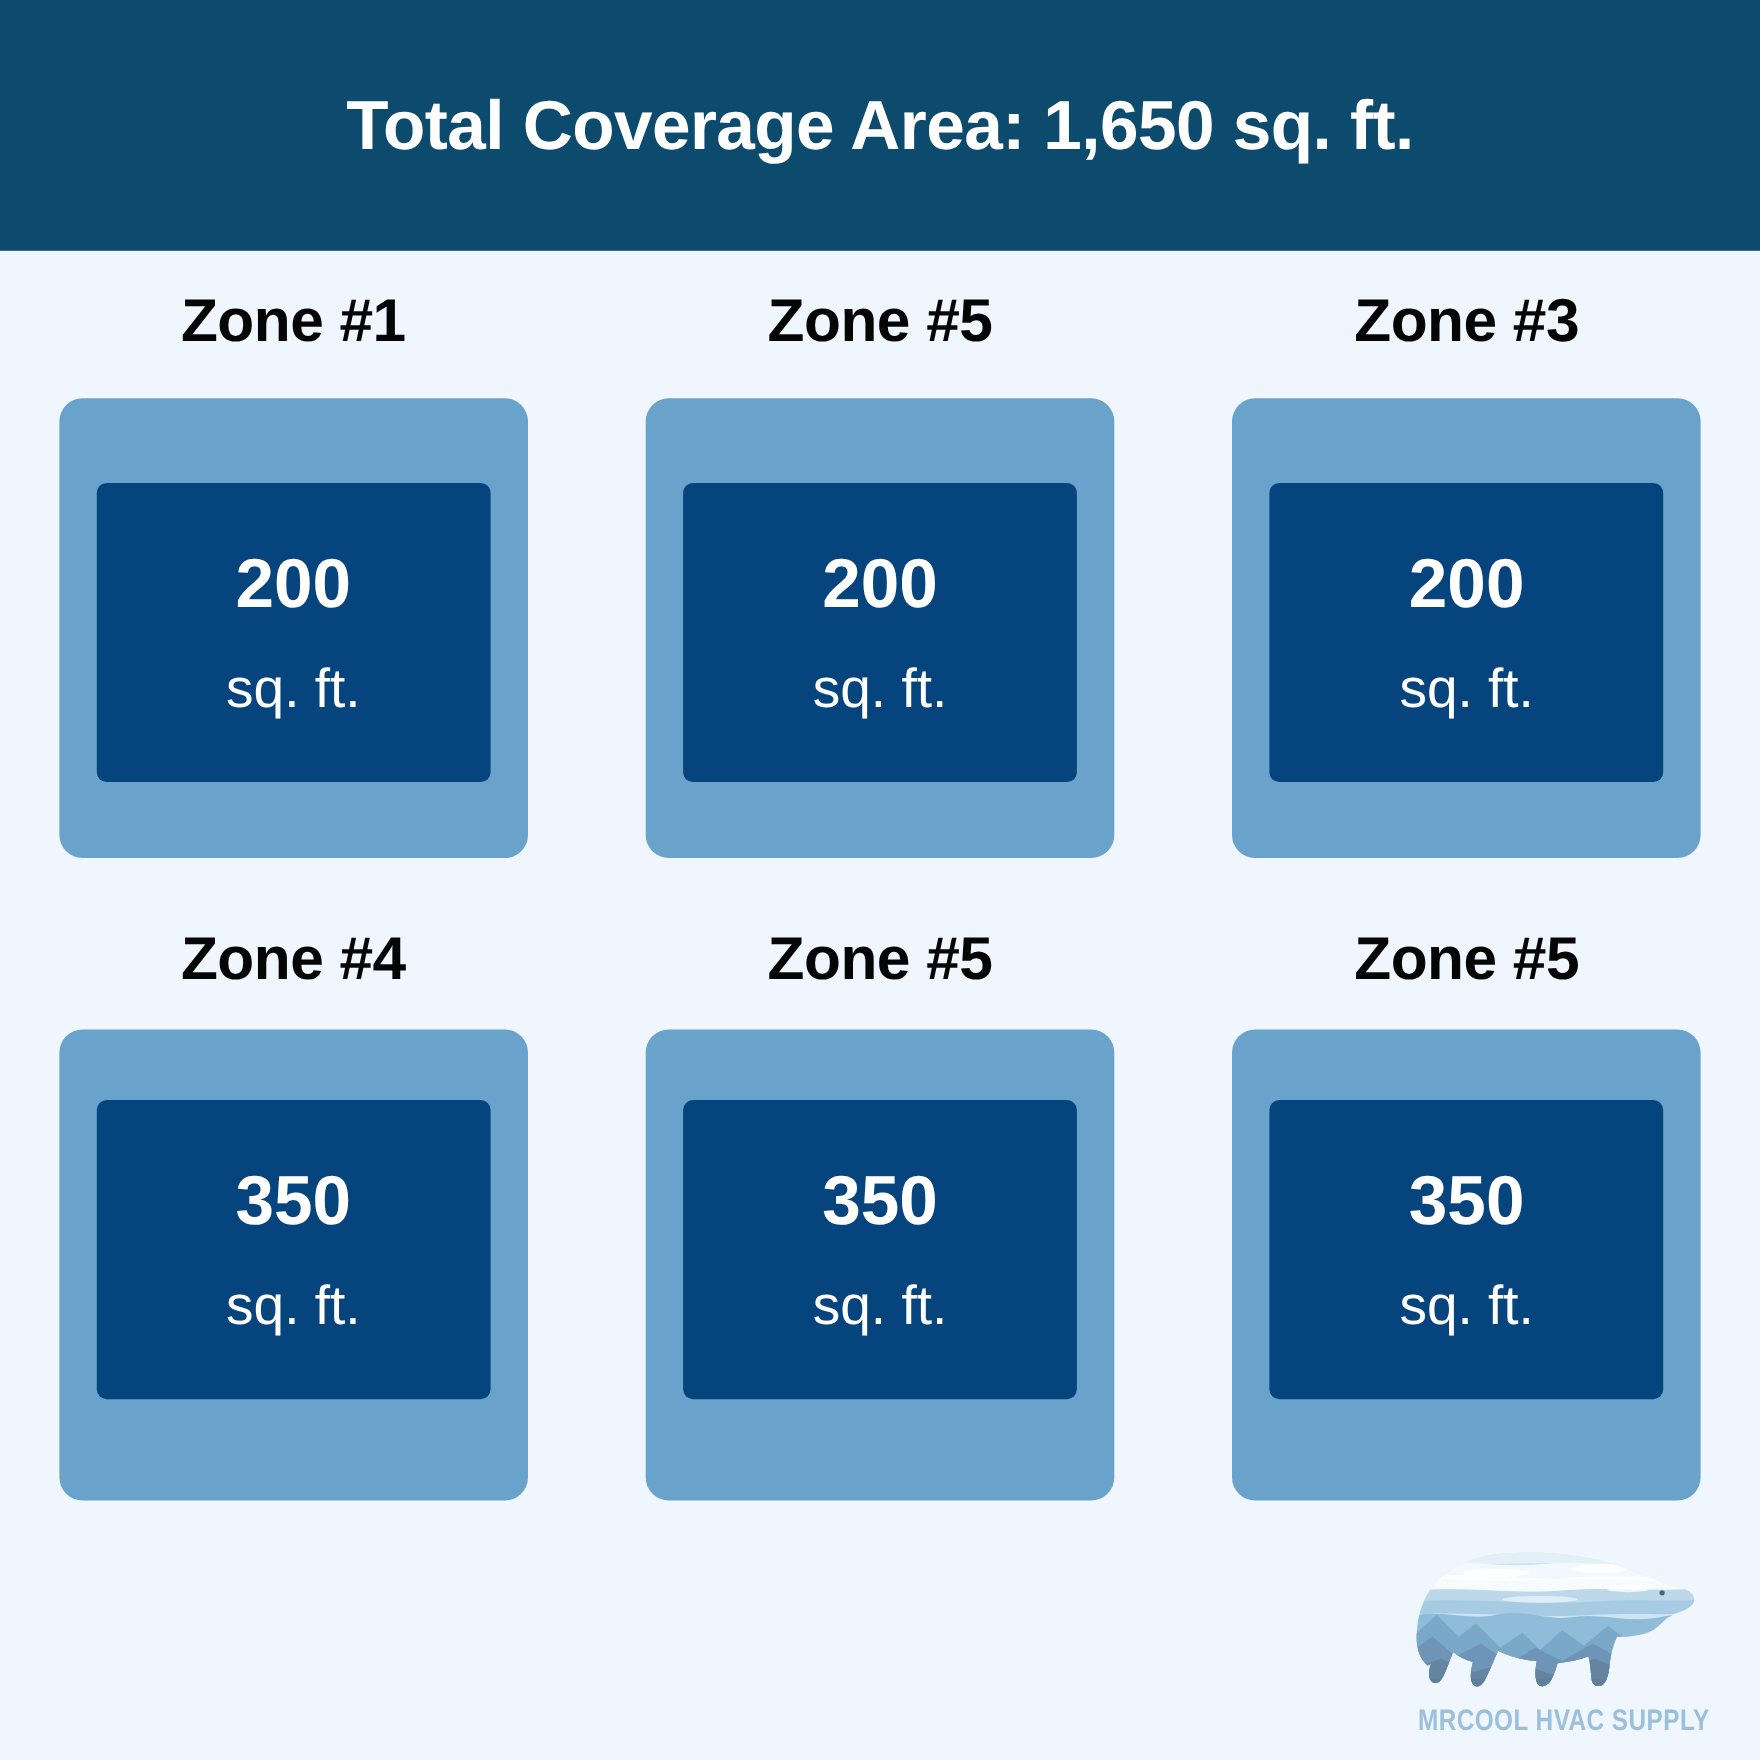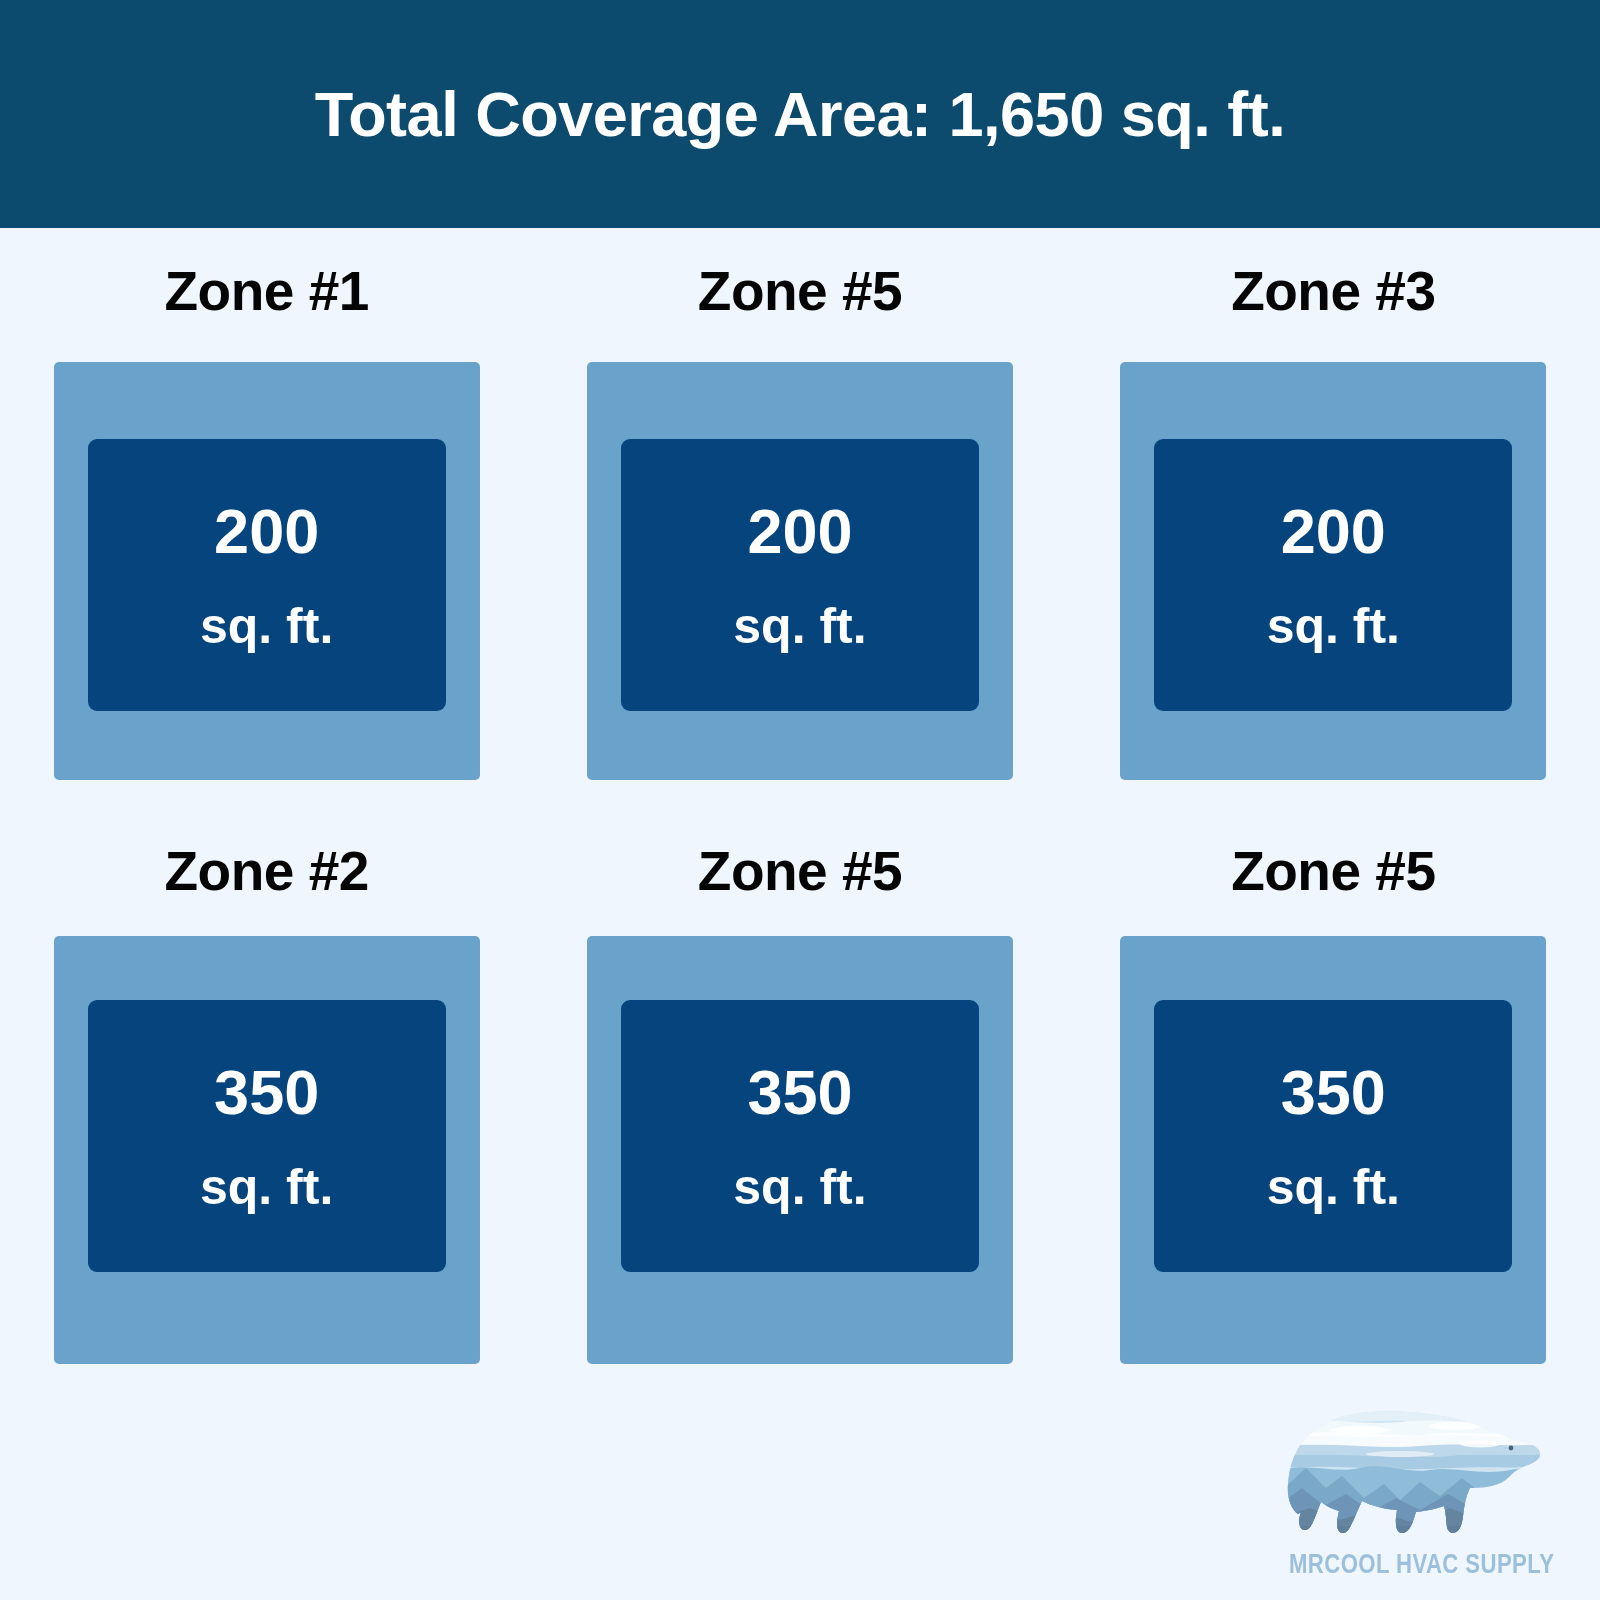--- a/index.html
+++ b/index.html
@@ -69,21 +69,21 @@
     white-space:nowrap;
     text-align:right;
   }
 
   .zone-card {
     position:relative;
     width:426px;
     height:418px;
     margin-top:43px;
     background:#69a3cc;
-    border-radius:5px;
+    border-radius:21px;
     display:flex;
     justify-content:center;
   }
   
   .zone-cell.row2 .zone-card {
     height:428px;
     margin-top:37px;
   }
 
   .zone-inner {
@@ -103,21 +103,21 @@
   .zone-value {
     color:#ffffff;
     font-size:63px;
     font-weight:bold;
     line-height:1;
     letter-spacing:0px;
   }
   .zone-unit {
     color:#ffffff;
     font-size:50px;
-    font-weight:bold;
+    font-weight:normal;
     line-height:1;
     margin-top:38px;
     letter-spacing:0px;
   }
 
   
   .logo {
     position:absolute;
     right:38px;
     bottom:14px;
@@ -182,21 +182,21 @@
       <div class="zone-label">Zone #3</div>
       <div class="zone-card">
         <div class="zone-inner">
           <div class="zone-value">200</div>
           <div class="zone-unit">sq. ft.</div>
         </div>
       </div>
     </div>
 
     <div class="zone-cell row2">
-      <div class="zone-label">Zone #2</div>
+      <div class="zone-label">Zone #4</div>
       <div class="zone-card">
         <div class="zone-inner">
           <div class="zone-value">350</div>
           <div class="zone-unit">sq. ft.</div>
         </div>
       </div>
     </div>
 
     <div class="zone-cell row2">
       <div class="zone-label">Zone #5</div>

